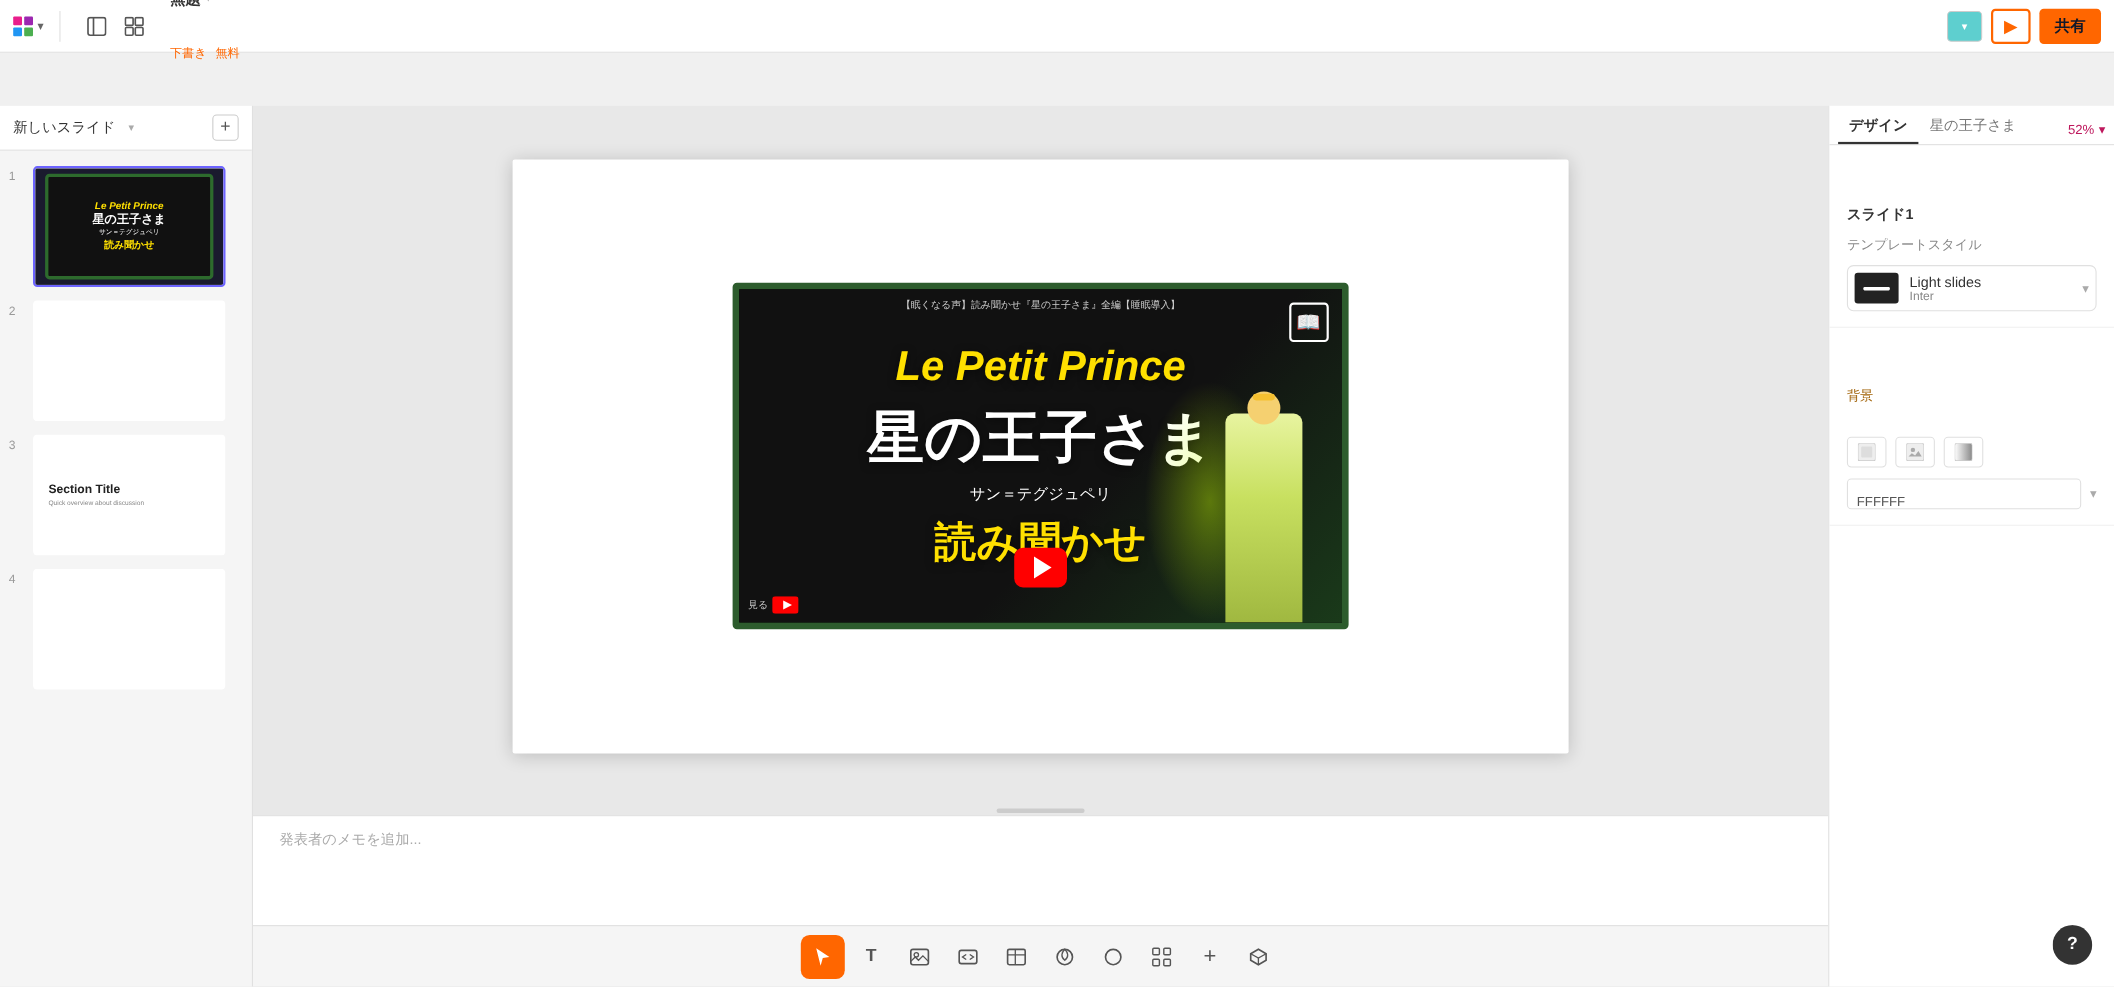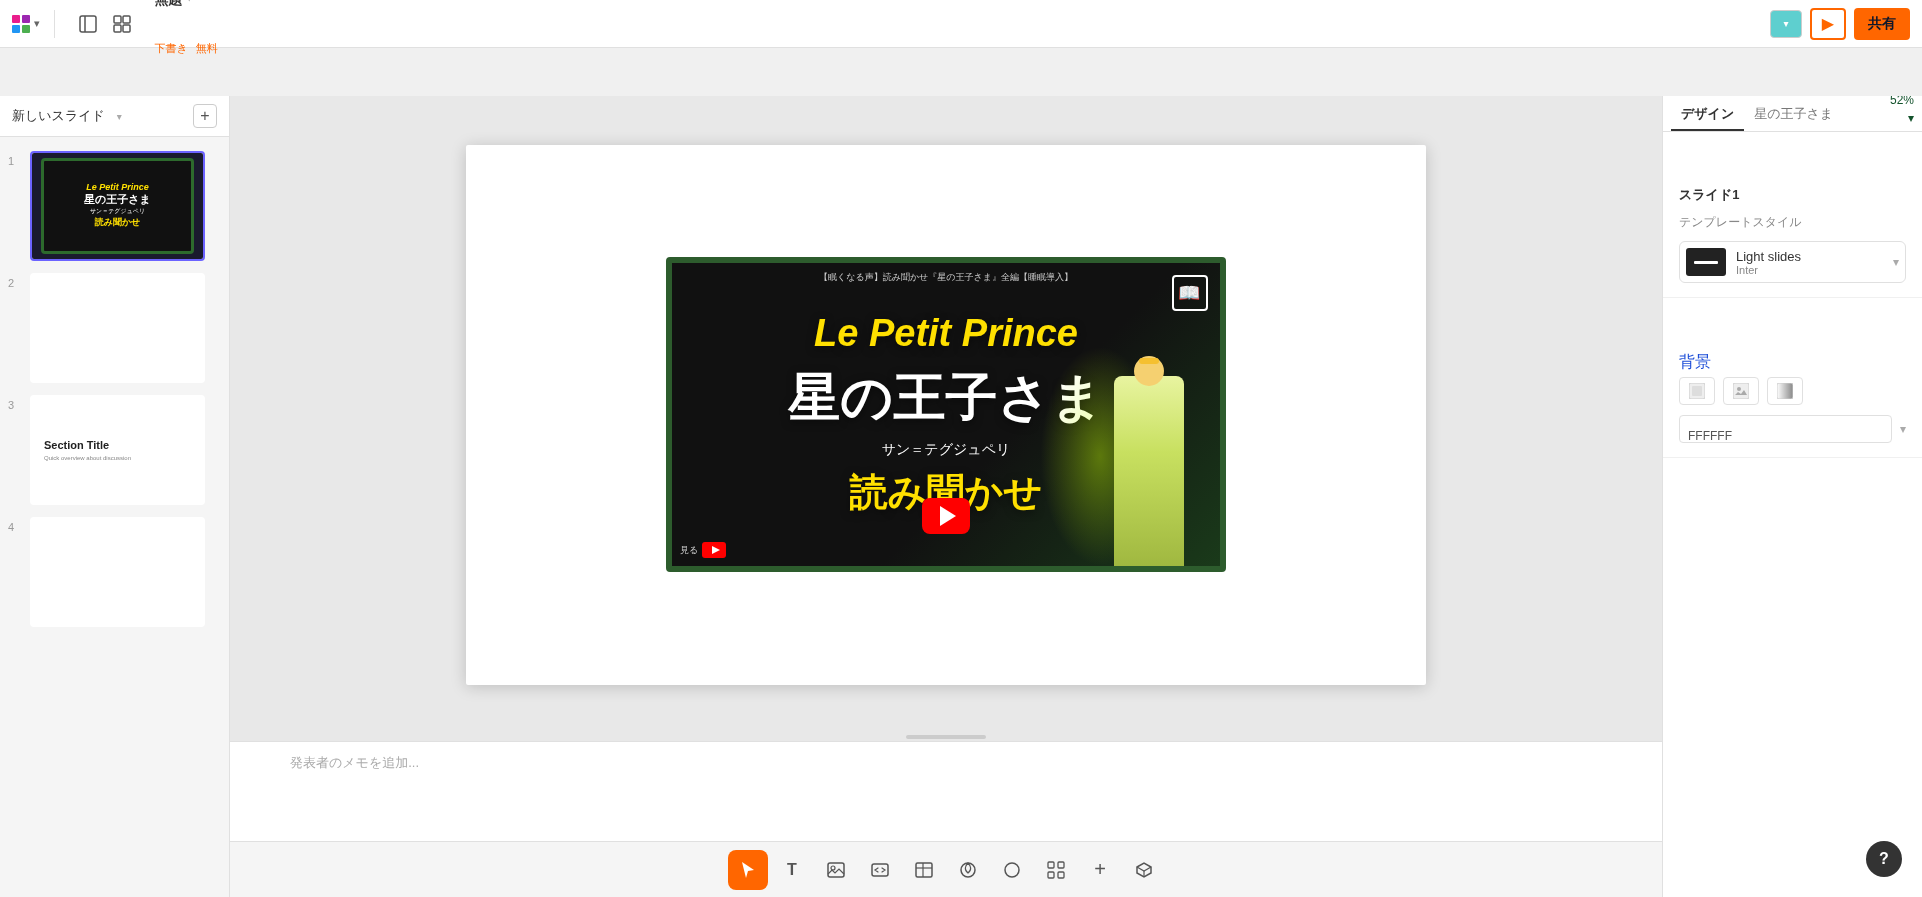--- a/index.html
+++ b/index.html
@@ -233,21 +233,21 @@
 
     
     .notes-area {
       height: 100px;
       background: #fff;
       border-top: 1px solid #e0e0e0;
       padding: 12px 24px;
       display: flex; align-items: flex-start;
     }
     .notes-placeholder {
-      font-size: 13px; color: #aaa; cursor: text; margin-left: 36px;
+      font-size: 13px; color: #aaa; cursor: text;
     }
 
     
     .bottom-toolbar {
       height: 56px;
       background: #f5f5f5;
       border-top: 1px solid #e0e0e0;
       display: flex;
       align-items: center;
       justify-content: center;
@@ -278,38 +278,38 @@
       height: 36px;
       align-items: flex-end;
     }
     .right-tab {
       font-size: 13px; color: #777; padding: 0 10px 6px;
       border-bottom: 2px solid transparent; cursor: pointer;
     }
     .right-tab.active { color: #333; border-bottom-color: #333; font-weight: 600; }
     .right-zoom {
       margin-left: auto; display: flex; align-items: flex-end; gap: 4px;
-      font-size: 12px; color: #14532d; padding-bottom: 6px; flex-direction: column;
+      font-size: 12px; color: #be185d; padding-bottom: 6px;
     }
     .right-section { padding: 14px 16px; border-bottom: 1px solid #f0f0f0; }
     .right-section-title { font-size: 12px; color: #888; margin-bottom: 10px; }
     .slide1-label { font-size: 13px; font-weight: 600; color: #333; margin-bottom: 10px; }
     .template-row {
       display: flex; align-items: center; gap: 10px;
       padding: 6px; border: 1px solid #e0e0e0; border-radius: 6px; cursor: pointer;
     }
     .template-thumb {
       width: 40px; height: 28px; background: #222; border-radius: 3px;
       display: flex; align-items: center; justify-content: center;
     }
     .template-thumb-bar { width: 24px; height: 3px; background: #fff; border-radius: 1px; }
     .template-name { font-size: 13px; color: #333; }
     .template-sub { font-size: 11px; color: #888; }
     .template-chevron { margin-left: auto; color: #aaa; font-size: 12px; }
-    .bg-label { font-size: 16px; color: #1d4ed8; margin-bottom: 4px; }
+    .bg-label { font-size: 12px; color: #a16207; margin-bottom: 28px; }
     .bg-icons { display: flex; gap: 8px; margin-bottom: 10px; }
     .bg-icon-btn {
       width: 36px; height: 28px; border: 1px solid #e0e0e0; border-radius: 4px;
       display: flex; align-items: center; justify-content: center;
       cursor: pointer; background: #fff; font-size: 14px; color: #888;
     }
     .bg-color-row {
       display: flex; align-items: center; gap: 8px;
     }
     .bg-color-swatch {

